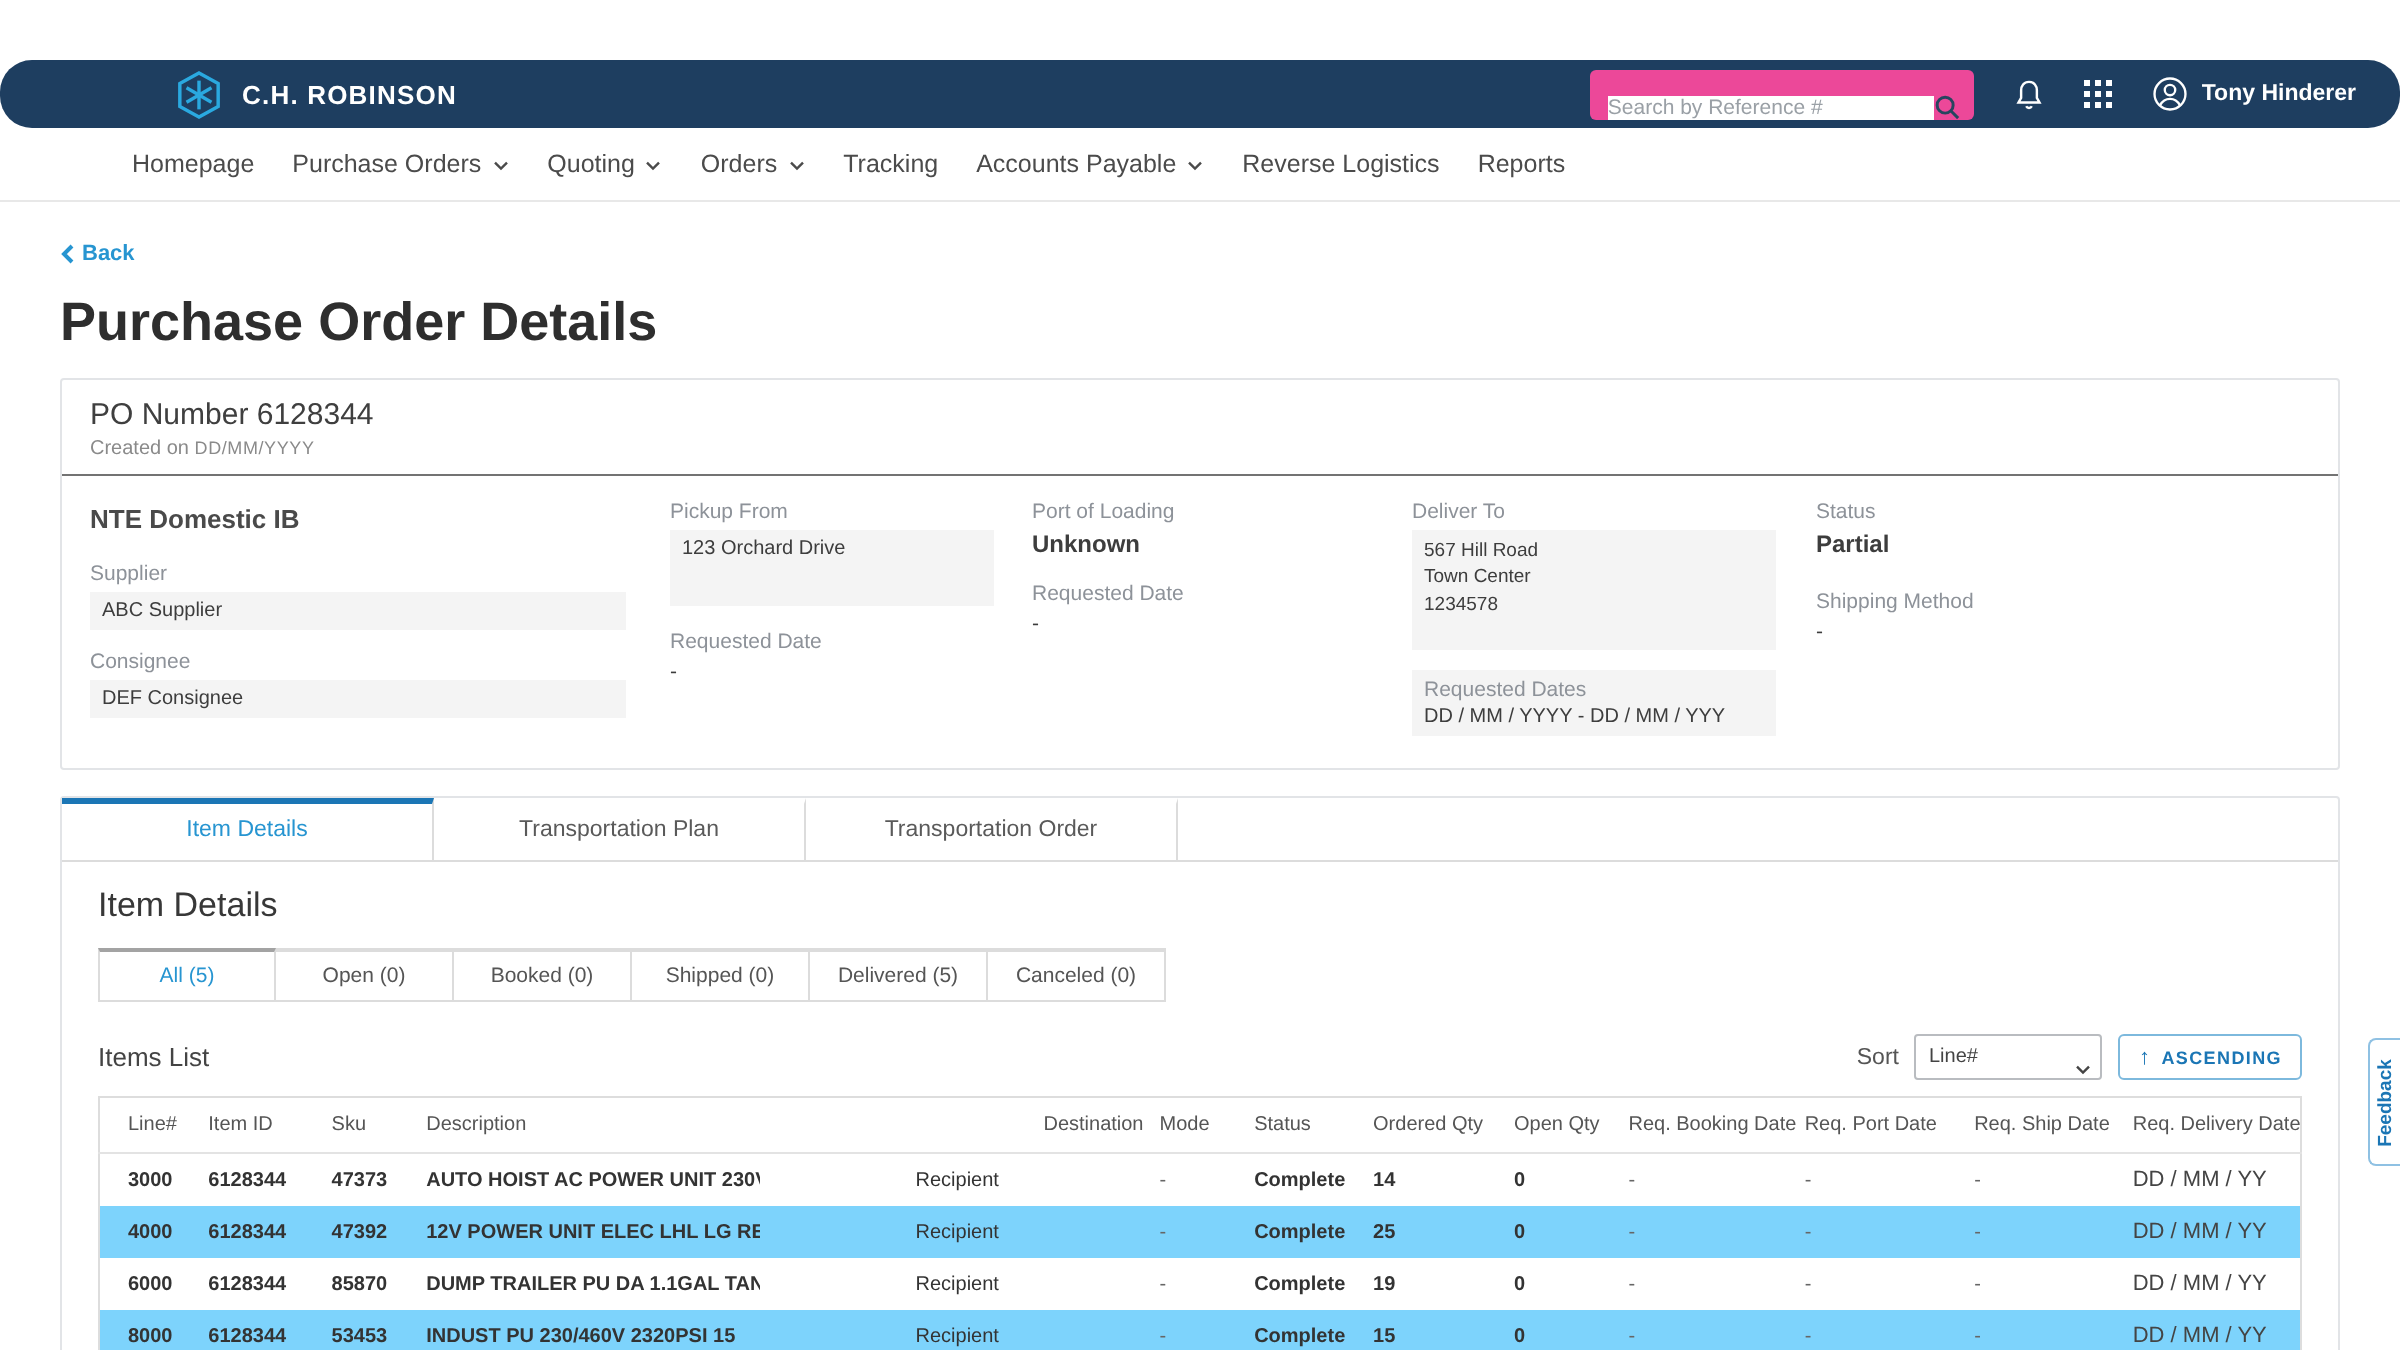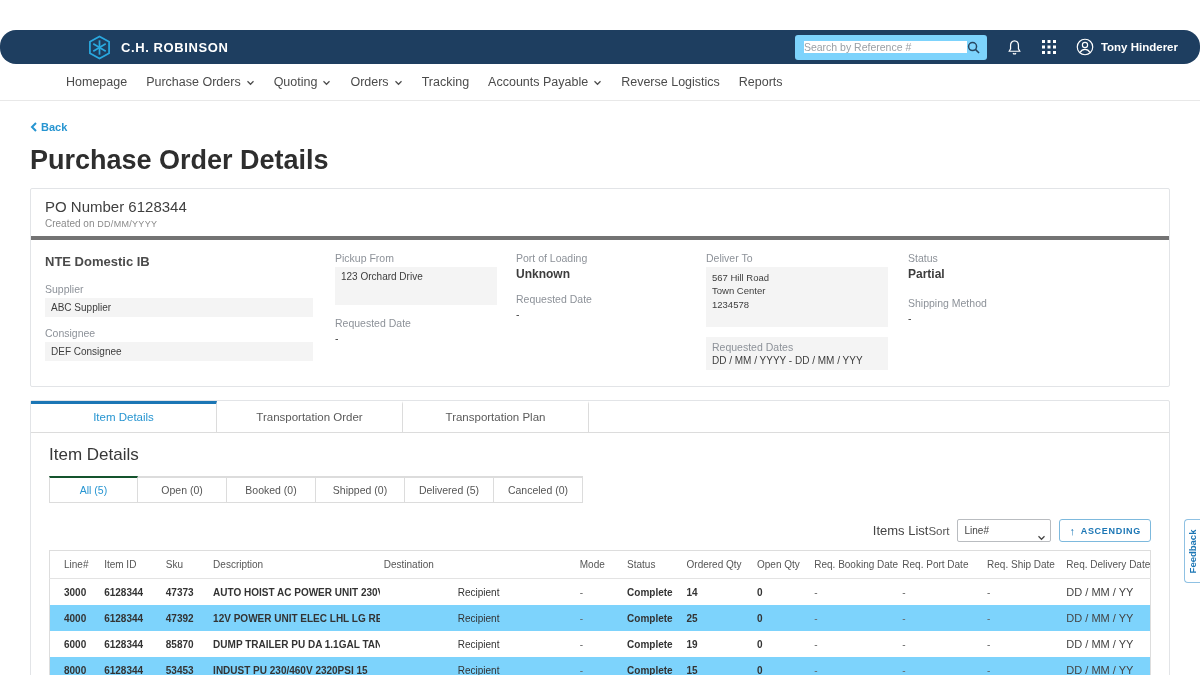--- a/index.html
+++ b/index.html
@@ -5,22 +5,22 @@
   * { margin:0; padding:0; box-sizing:border-box; }
   html,body { width:1200px; height:675px; overflow:hidden; background:#fff;
     font-family:"Liberation Sans", sans-serif; }
 
   
   .topbar { margin-top:30px; height:34px; background:#1e3e60; display:flex;
     align-items:center; justify-content:space-between; padding:0 22px 0 88px;border-radius:16px; }
   .brand { display:flex; align-items:center; gap:10px; }
   .brand-name { color:#fff; font-weight:bold; font-size:13px; letter-spacing:.6px; }
   .topbar-right { display:flex; align-items:center; gap:20px; }
-  .searchbox { width:192px; height:25px; background:#7dd3fc; border-radius:3px;
-    display:flex; align-items:center; padding:0 7px 0 9px; }
+  .searchbox { width:192px; height:25px; background:#ec4899; border-radius:3px;
+    display:flex; align-items:flex-end; padding:0 7px 0 9px; }
   .searchbox input { flex:1; border:none; outline:none; font-size:10.5px; color:#333;
     font-family:"Liberation Sans", sans-serif; }
   .searchbox input::placeholder { color:#9aa0a6; }
   .user { display:flex; align-items:center; gap:7px; }
   .user-name { color:#fff; font-weight:bold; font-size:11.5px; }
   .icon-btn { display:flex; align-items:center; cursor:pointer; }
 
   
   .navbar { height:37px; background:#fff; border-bottom:1px solid #e8e8e8;
     display:flex; align-items:center; gap:19px; padding-left:66px; }
@@ -30,21 +30,21 @@
 
   
   .content { padding:0 30px; }
   .back-link { display:inline-flex; align-items:center; gap:4px; margin-top:20px;
     color:#2795d1; font-size:11px; font-weight:bold; cursor:pointer; }
   .page-title { font-size:27px; font-weight:bold; color:#2e2e2e; margin:9px 0 12px; }
 
   .card { border:1px solid #e2e4e7; border-radius:2px; background:#fff; }
 
   
-  .po-head { padding:9px 14px 7px; border-bottom:4px solid #737373; }
+  .po-head { padding:9px 14px 7px; border-bottom:1px solid #737373; }
   .po-number { font-size:15px; color:#3f3f3f; }
   .po-created { font-size:10px; color:#8a8a8a; margin-top:3px; }
   .po-created .date { font-size:9px; letter-spacing:.3px; }
   .po-grid { display:flex; padding:12px 14px 16px; }
   .po-col1 { width:290px; } .po-col2 { width:181px; } .po-col3 { width:190px; }
   .po-col4 { width:202px; } .po-col5 { flex:1; }
   .lbl { font-size:10.5px; color:#8d9299; margin-bottom:3px; }
   .val { font-size:10.5px; color:#3d3d3d; }
   .val-bold { font-size:12px; font-weight:bold; color:#3d3d3d; }
   .skeleton { background:#f4f4f4; }
@@ -60,23 +60,23 @@
     font-size:11.5px; color:#5a5a5a; border-right:1px solid #dcdcdc;
     border-top:3px solid transparent; cursor:pointer; background:#fff; }
   .tab.active { color:#2795d1; border-top-color:#1b76b5; }
   .section { padding:12px 18px 20px; }
   .section-title { font-size:17px; color:#383838; }
   .filter-tabs { display:flex; margin-top:11px; }
   .ftab { width:89px; height:27px; line-height:24px; text-align:center;
     font-size:10.5px; color:#555; border:1px solid #dcdcdc; border-left:none;
     cursor:pointer; background:#fff; border-top:2px solid #dcdcdc; }
   .ftab:first-child { border-left:1px solid #dcdcdc; }
-  .ftab.active { color:#2795d1; border-top:2px solid #14532d; }
-
-  .items-head { display:flex; justify-content:flex-end; align-items:center;
+  .ftab.active { color:#2795d1; border-top:2px solid #a3a3a3; }
+
+  .items-head { display:flex; justify-content:space-between; align-items:center;
     margin-top:16px; }
   .items-title { font-size:13px; color:#444; }
   .sort-group { display:flex; align-items:center; gap:8px; }
   .sort-label { font-size:11.5px; color:#555; }
   .select-wrap { position:relative; }
   .select-wrap select { appearance:none; -webkit-appearance:none; width:94px;
     height:23px; border:1px solid #b9bcc0; border-radius:2px; background:#fff;
     font-size:10px; color:#444; padding:0 18px 0 6px;
     font-family:"Liberation Sans", sans-serif; }
   .select-wrap .sel-chev { position:absolute; right:5px; top:8px; pointer-events:none; }
@@ -91,21 +91,21 @@
   #items-table th { font-size:10px; color:#555; font-weight:normal; text-align:left;
     padding:8px 4px; border-bottom:1px solid #e3e3e3; white-space:nowrap; overflow:hidden; }
   #items-table td { font-size:10px; color:#333; font-weight:bold; padding:7px 4px;
     white-space:nowrap; overflow:hidden; }
   #items-table tr.stripe td { background:#7dd3fc; }
   #items-table th:nth-child(1){width:4.6%; padding-left:14px;}
   #items-table td:nth-child(1){padding-left:14px;}
   #items-table th:nth-child(2){width:5.6%;}
   #items-table th:nth-child(3){width:4.3%;}
   #items-table th:nth-child(4){width:15.5%;}
-  #items-table th:nth-child(5){width:17.8%;}
+  #items-table th:nth-child(5){width:17.8%;text-align:right;}
   #items-table td:nth-child(5){padding-left:78px; font-weight:normal;}
   #items-table th:nth-child(6){width:4.3%;}
   #items-table th:nth-child(7){width:5.4%;}
   #items-table th:nth-child(8){width:6.4%;}
   #items-table th:nth-child(9){width:5.2%;}
   #items-table th:nth-child(10){width:8.0%;}
   #items-table th:nth-child(11){width:7.7%;}
   #items-table th:nth-child(12){width:7.2%;}
   #items-table th:nth-child(13){width:8.0%;}
   #items-table td:nth-child(13){font-size:11px; font-weight:normal; color:#444;}
@@ -283,22 +283,22 @@
         <div class="lbl" style="margin-top:16px;">Shipping Method</div>
         <div class="val">-</div>
       </div>
     </div>
   </div>
 
   
   <div class="card card2">
     <div class="tabs" id="main-tabs">
         <div class="tab active">Item Details</div>
+        <div class="tab">Transportation Plan</div>
         <div class="tab">Transportation Order</div>
-        <div class="tab">Transportation Plan</div>
       </div>
     <div class="section">
       <div class="section-title">Item Details</div>
       <div class="filter-tabs" id="filter-tabs">
           <div class="ftab active">All (5)</div>
           <div class="ftab">Open (0)</div>
           <div class="ftab">Booked (0)</div>
           <div class="ftab">Shipped (0)</div>
           <div class="ftab">Delivered (5)</div>
           <div class="ftab">Canceled (0)</div>

